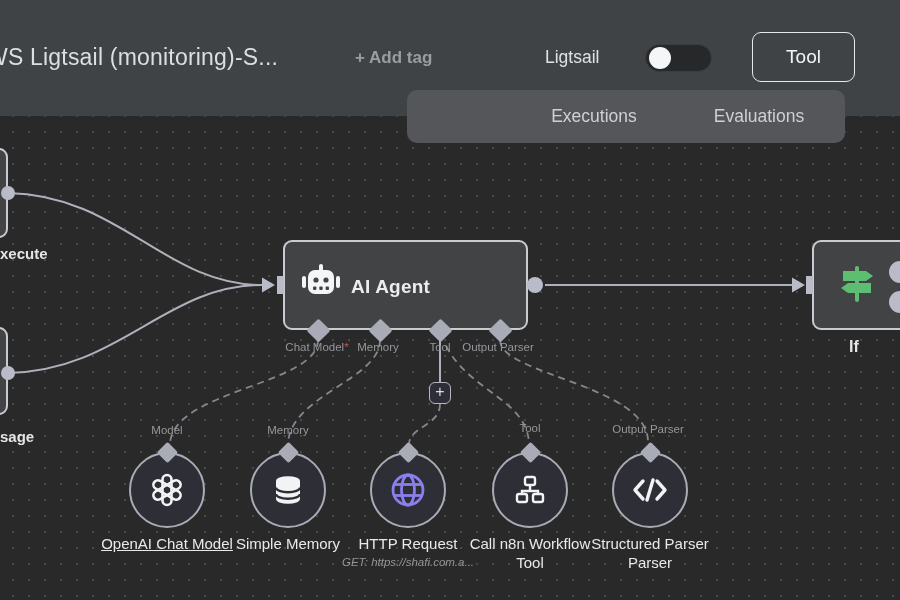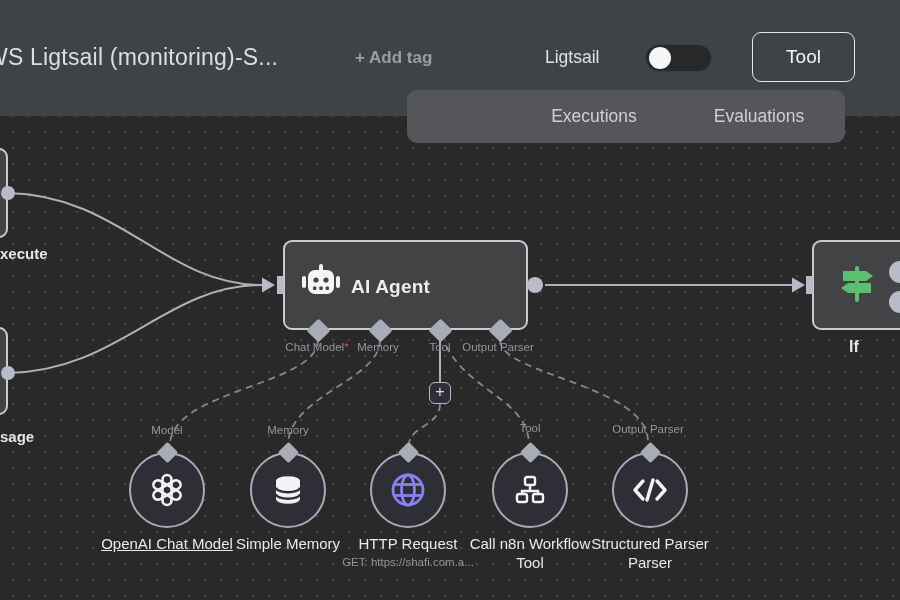--- a/index.html
+++ b/index.html
@@ -175,21 +175,21 @@
       <g stroke="#8a7fec" stroke-width="2.8" fill="none">
         <circle r="15"></circle>
         <ellipse rx="6.5" ry="15"></ellipse>
         <line x1="-13.5" y1="-5.5" x2="13.5" y2="-5.5"></line>
         <line x1="-13.5" y1="5.5" x2="13.5" y2="5.5"></line>
       </g>
     </svg>
   </span>
 </div>
 <div class="sub-label" style="left:408px; top:534px; width:170px;">HTTP Request</div>
-<div class="sub-sublabel" style="left:408px; top:556px;">GET: https://shafi.com.a...</div>
+<div class="sub-sublabel" style="left:408px; top:556px;font-style:italic;">GET: https://shafi.com.a...</div>
 
 <div class="port-label" style="left:530px; top:422px;">Tool</div>
 <div class="diamond" style="left:522.5px; top:444.5px; width:15px; height:15px;"></div>
 <div class="sub-circle" style="left:492px; top:452px;">
   <span>
     <svg class="icon-svg" width="32" height="32" viewBox="0 0 32 32">
       <g stroke="#f2f3f5" stroke-width="2.4" fill="none">
         <rect x="11" y="3" width="10" height="8" rx="2"></rect>
         <line x1="16" y1="11" x2="16" y2="17"></line>
         <path d="M8,20 V17 H24 V20"></path>

